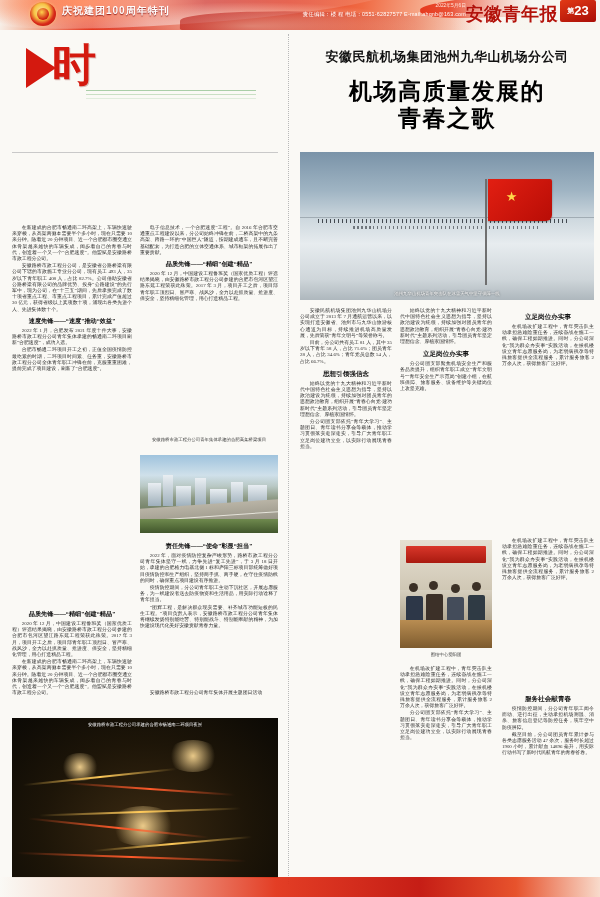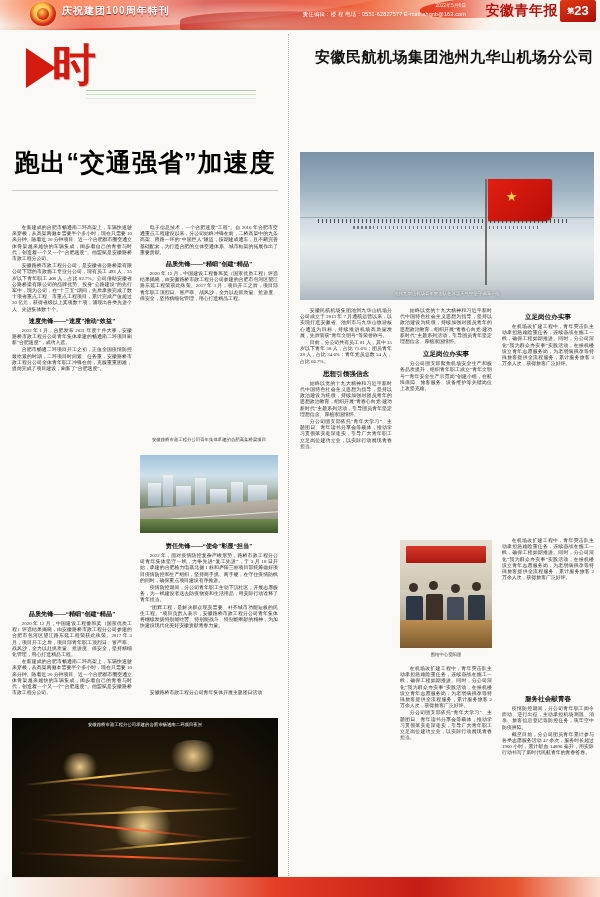--- a/index.html
+++ b/index.html
@@ -64,21 +64,21 @@
     font-size:4.8px;color:#ffe9e0;white-space:nowrap;
   }
   .masthead-contact{
     position:absolute;right:134px;top:11px;
     font-family:"Liberation Sans","DejaVu Sans",sans-serif;
     font-size:5.4px;color:#ffffff;white-space:nowrap;letter-spacing:.2px;
   }
   .paper-name{
     position:absolute;right:42px;top:2px;
     font-family:"Liberation Serif","DejaVu Serif",serif;
-    font-weight:bold;font-size:14px;color:#b3120a;letter-spacing:.5px;
+    font-weight:bold;font-size:18px;color:#b3120a;letter-spacing:.5px;
     text-shadow:0 0 1px rgba(255,255,255,.8);white-space:nowrap;
   }
   .page-num{
     position:absolute;right:4px;top:0px;width:36px;height:22px;
     background:linear-gradient(160deg,#e23a16,#a90d06);
     color:#fff;font-family:"Liberation Sans","DejaVu Sans",sans-serif;
     font-weight:bold;font-size:13px;line-height:22px;text-align:center;
     border-radius:2px;
   }
   .page-num .sm{font-size:7px;vertical-align:top;}
@@ -107,21 +107,21 @@
   }
   .mast-rules{position:absolute;left:60px;top:48px;width:170px;}
   .mast-rules i{display:block;height:1px;background:#8fbf8e;margin-bottom:3px;opacity:.75;}
   .mast-rules i:nth-child(2){background:#b8d6b3;}
   .mast-rules i:nth-child(3){background:#d7e7d3;}
 
   
   .col{position:absolute;}
   .kicker{
     font-family:"Liberation Serif","DejaVu Serif",serif;
-    font-weight:bold;font-size:15px;text-align:right;color:#111;letter-spacing:.5px;
+    font-weight:bold;font-size:13px;text-align:center;color:#111;letter-spacing:.5px;
   }
   .headline{
     font-family:"Liberation Sans","DejaVu Sans",sans-serif;
     font-weight:bold;text-align:center;color:#000;line-height:1.18;
   }
   .h-left{font-size:25px;letter-spacing:1px;}
   .h-right{font-size:23px;letter-spacing:1.5px;}
 
   .rule-hair{height:1px;background:#c9c9c9;}
   .vrule{position:absolute;width:0;border-left:1px dotted #b9b9b9;}
@@ -239,21 +239,20 @@
     <div class="mast-rules">
         <i></i>
         <i></i>
         <i></i>
       </div>
   </div>
 
   <div class="vrule" style="left:288px;top:34px;height:850px;"></div>
 
   <div class="col" style="left:12px;top:140px;width:266px;">
-    <div class="headline h-left" style="margin-top:8px;">跑出“交通强省”加速度</div>
     <div class="rule-hair" style="margin-top:12px;"></div>
   </div>
 
   <div class="col body-col" style="left:12px;top:225px;width:120px;height:445px;">
     <p>在新建成的合肥市畅通南二环高架上，车辆快速驶来穿梭，从高架两侧本需要半个多小时，现在只需要 10 来分钟。随着近 20 分钟项目、近一个合肥都市圈交通立体骨架越来越快的车辆集成，阔步着自己的青春与时代，创造着一个又一个“合肥速度”。他盟赋是安徽路桥市政工程分公司。</p>
     <p>安徽路桥市政工程分公司，是安徽省公路桥梁有限公司下辖的市政施工专业分公司，现有员工 493 人，35 岁以下青年职工 408 人，占比 82.7%。公司借助安徽省公路桥梁有限公司的品牌优势、投身“公路建设”的先行军中，现为公司，在“十三五”期间，先后承接完成了数十项省重点工程、市重点工程项目，累计完成产值超过 30 亿元，获得省级以上奖项数十项，涌现出各类先进个人、先进集体数十个。</p>
     <span class="subhead">速度先锋——“速度”推动“效益”</span>
     <p>2022 年 1 月，合肥发布 2021 年度十件大事，安徽路桥市政工程分公司青年集体承建的畅通南二环项目刷新“合肥速度”，成功入选。</p>
     <p>合肥市畅通二环项目开工之初，正值全国疫情防控最吃紧的时期，二环项目时间紧、任务重，安徽路桥市政工程分公司全体青年职工冲锋在前，克服重重困难，提前完成了项目建设，刷新了“合肥速度”。</p>
   </div>
@@ -303,20 +302,22 @@
     <p>“团辉工程，是解决群众现实需要、补齐城市功能短板的民生工程。”项目负责人表示，安徽路桥市政工程分公司青年集体将继续发扬特别能吃苦、特别能战斗、特别能奉献的精神，为加快建设现代化美好安徽贡献青春力量。</p>
   </div>
 
   <div class="col body-col" style="left:140px;top:225px;width:138px;height:0;overflow:hidden;">
     
     
   </div>
 
   <div class="col" style="left:300px;top:48px;width:294px;">
     <div class="kicker">安徽民航机场集团池州九华山机场分公司</div>
+    <div class="headline h-right" style="margin-top:12px;">机场高质量发展的</div>
+    <div class="headline h-right">青春之歌</div>
   </div>
 
   <div class="photo ph-snow" style="left:300px;top:152px;width:294px;height:148px;">
     <div class="horizon"></div>
     <div class="people" style="left:6%;top:45%;width:86%;"></div>
     <div class="people" style="left:18%;top:50%;width:64%;height:3px;opacity:.6;"></div>
     <div class="pole" style="left:63%;top:18%;height:72%;"></div>
     <div class="flag" style="left:64%;top:18%;width:64px;height:42px;border-radius:0 2px 6px 0;"></div>
     <div class="star" style="left:70%;top:26%;">★</div>
     <div class="cap cap-white" style="left:0;bottom:3px;width:294px;">池州九华山机场青年突击队在冰雪天气中坚守保障一线</div>

